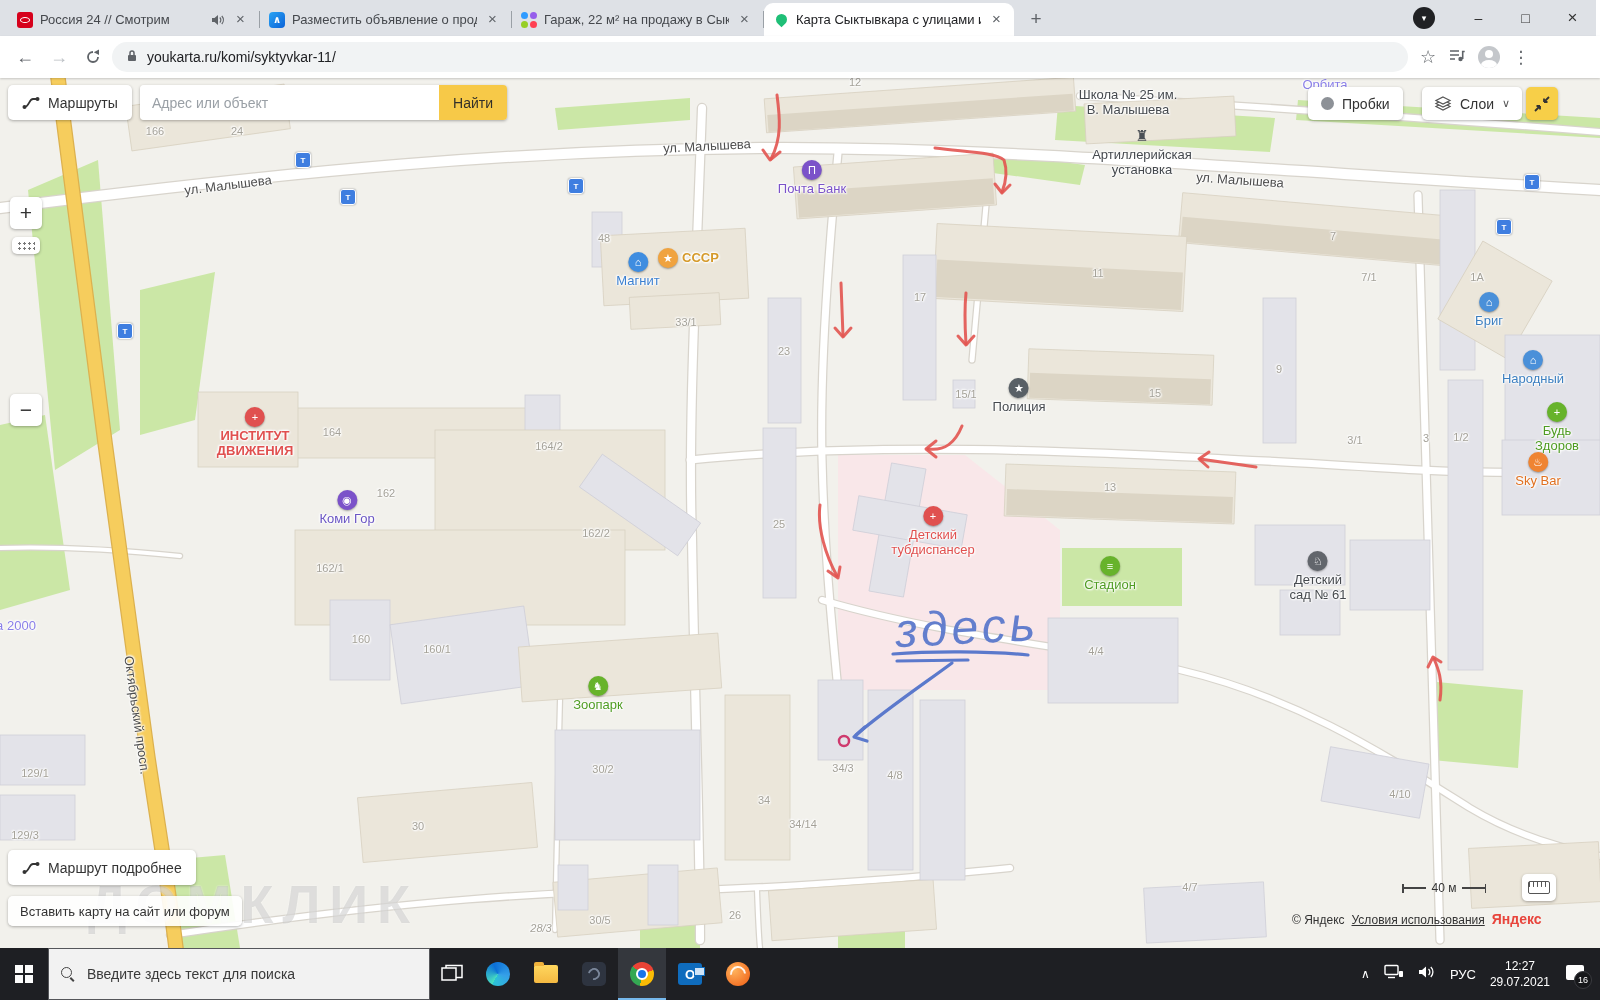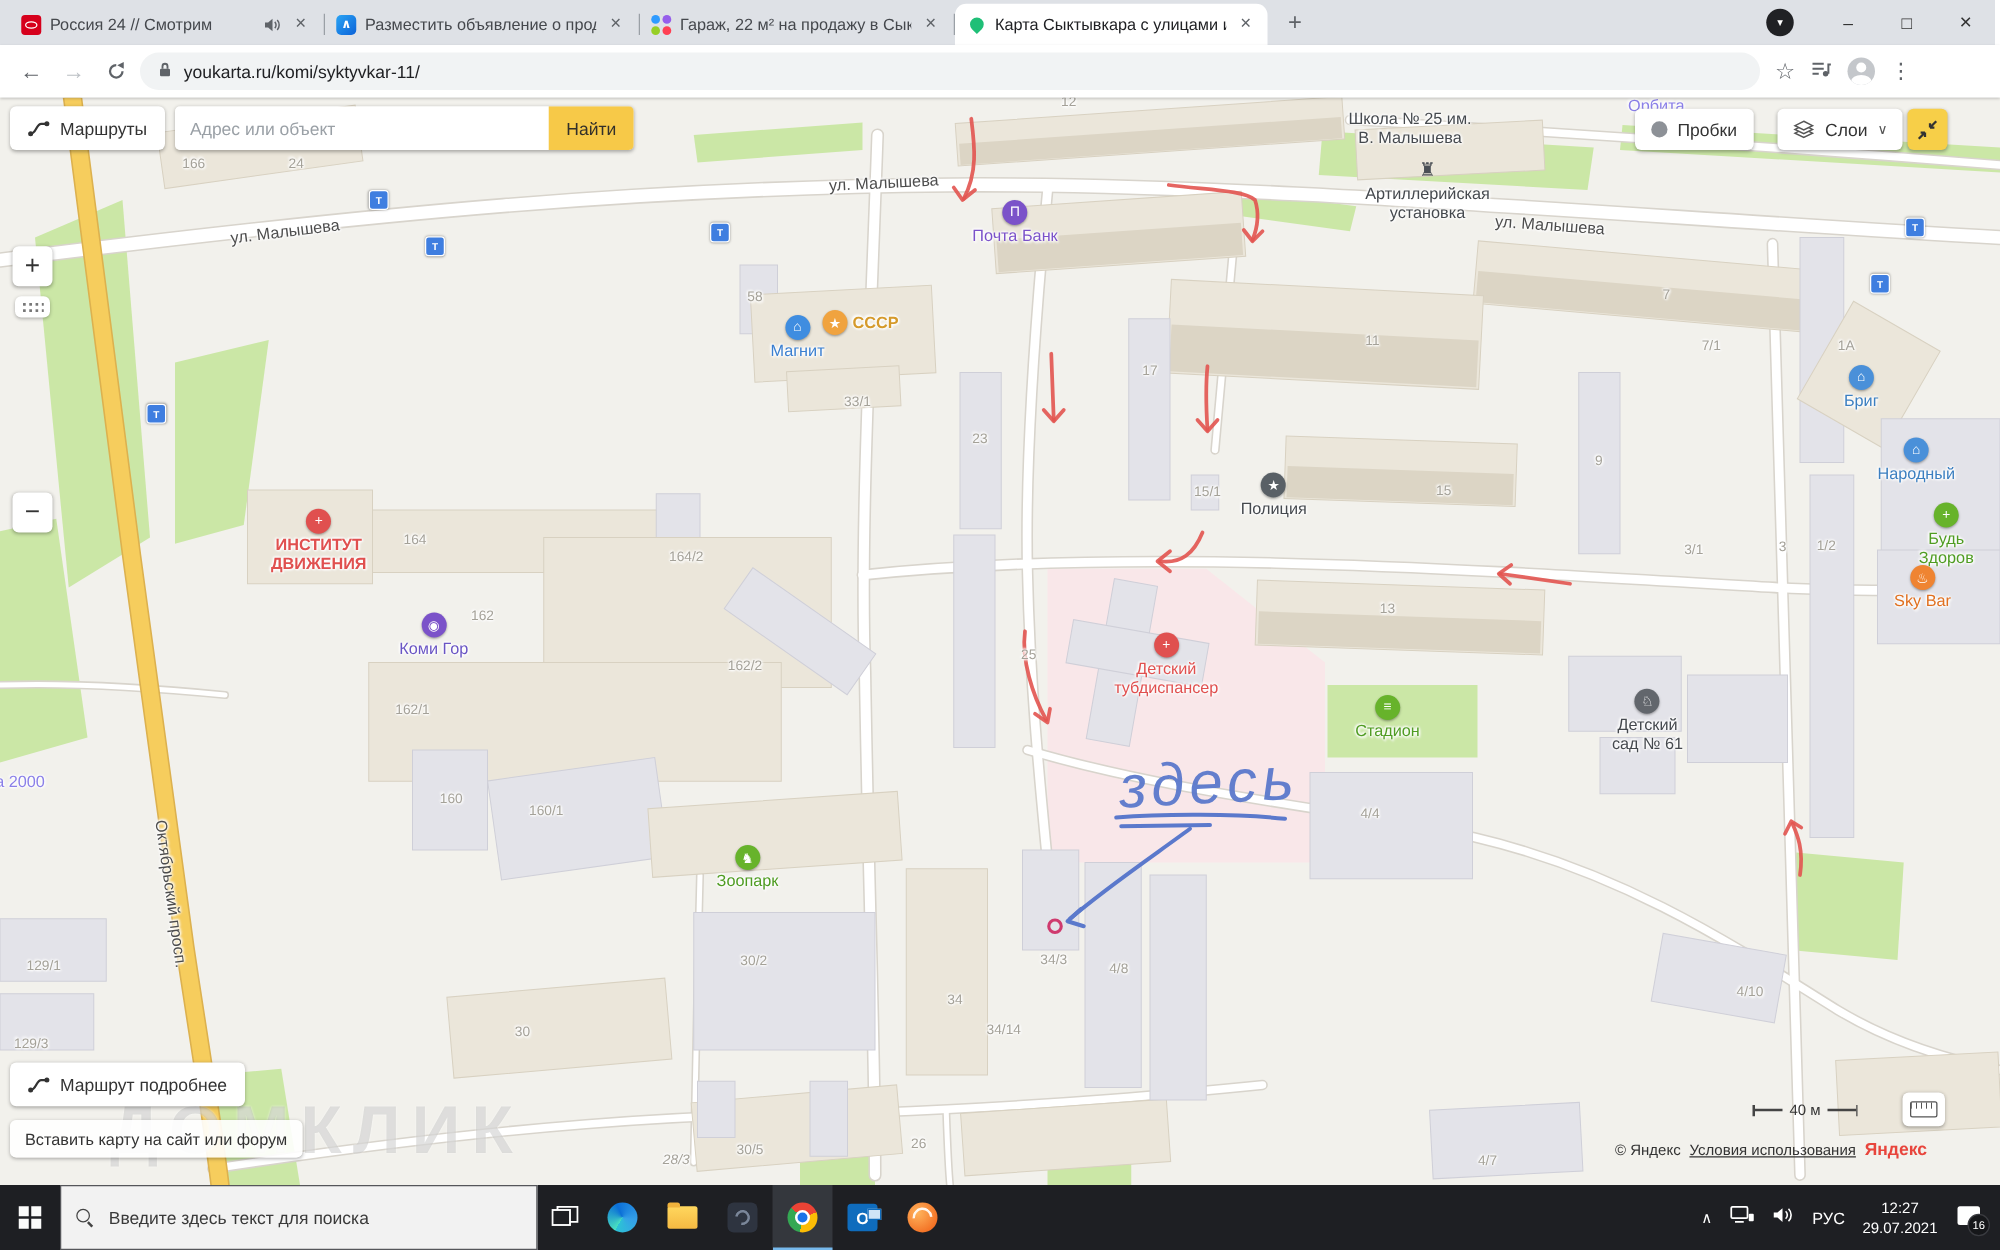--- a/index.html
+++ b/index.html
@@ -343,21 +343,21 @@
     <div id="map-overlay">
         <div class="street-label halo" style="left: 228px; top: 107px; transform: translate(-50%, -50%) rotate(-7deg);">ул. Малышева</div>
         <div class="street-label halo" style="left: 707px; top: 68px; transform: translate(-50%, -50%) rotate(-3deg);">ул. Малышева</div>
         <div class="street-label halo" style="left: 1240px; top: 102px; transform: translate(-50%, -50%) rotate(4deg);">ул. Малышева</div>
         <div class="street-label halo" style="left: 137px; top: 637px; transform: translate(-50%, -50%) rotate(82deg);">Октябрьский просп.</div>
         <div class="street-label halo" style="left: 1325px; top: 6px; transform: translate(-50%, -50%) rotate(0deg); color: rgb(138, 127, 232);">Орбита</div>
         <div class="street-label halo" style="left: 16px; top: 547px; transform: translate(-50%, -50%) rotate(0deg); color: rgb(138, 127, 232);">а 2000</div>
         <div class="bldg-num halo" style="left: 155px; top: 53px;">166</div>
         <div class="bldg-num halo" style="left: 237px; top: 53px;">24</div>
         <div class="bldg-num halo" style="left: 855px; top: 4px;">12</div>
-        <div class="bldg-num halo" style="left: 604px; top: 160px;">58</div>
+        <div class="bldg-num halo" style="left: 604px; top: 160px;">48</div>
         <div class="bldg-num halo" style="left: 686px; top: 244px;">33/1</div>
         <div class="bldg-num halo" style="left: 784px; top: 273px;">23</div>
         <div class="bldg-num halo" style="left: 920px; top: 219px;">17</div>
         <div class="bldg-num halo" style="left: 1098px; top: 195px;">11</div>
         <div class="bldg-num halo" style="left: 1333px; top: 158px;">7</div>
         <div class="bldg-num halo" style="left: 1369px; top: 199px;">7/1</div>
         <div class="bldg-num halo" style="left: 1477px; top: 199px;">1А</div>
         <div class="bldg-num halo" style="left: 966px; top: 316px;">15/1</div>
         <div class="bldg-num halo" style="left: 1155px; top: 315px;">15</div>
         <div class="bldg-num halo" style="left: 1279px; top: 291px;">9</div>
@@ -365,35 +365,35 @@
         <div class="bldg-num halo" style="left: 1426px; top: 360px;">3</div>
         <div class="bldg-num halo" style="left: 1461px; top: 359px;">1/2</div>
         <div class="bldg-num halo" style="left: 1110px; top: 409px;">13</div>
         <div class="bldg-num halo" style="left: 332px; top: 354px;">164</div>
         <div class="bldg-num halo" style="left: 549px; top: 368px;">164/2</div>
         <div class="bldg-num halo" style="left: 386px; top: 415px;">162</div>
         <div class="bldg-num halo" style="left: 596px; top: 455px;">162/2</div>
         <div class="bldg-num halo" style="left: 330px; top: 490px;">162/1</div>
         <div class="bldg-num halo" style="left: 361px; top: 561px;">160</div>
         <div class="bldg-num halo" style="left: 437px; top: 571px;">160/1</div>
-        <div class="bldg-num halo" style="left: 779px; top: 446px; margin-left: 44px;">25</div>
+        <div class="bldg-num halo" style="left: 779px; top: 446px;">25</div>
         <div class="bldg-num halo" style="left: 1096px; top: 573px;">4/4</div>
         <div class="bldg-num halo" style="left: 603px; top: 691px;">30/2</div>
         <div class="bldg-num halo" style="left: 35px; top: 695px;">129/1</div>
         <div class="bldg-num halo" style="left: 25px; top: 757px;">129/3</div>
         <div class="bldg-num halo" style="left: 418px; top: 748px;">30</div>
         <div class="bldg-num halo" style="left: 843px; top: 690px;">34/3</div>
         <div class="bldg-num halo" style="left: 895px; top: 697px;">4/8</div>
         <div class="bldg-num halo" style="left: 744px; top: 722px; margin-left: 20px;">34</div>
         <div class="bldg-num halo" style="left: 803px; top: 746px;">34/14</div>
         <div class="bldg-num halo" style="left: 1400px; top: 716px;">4/10</div>
         <div class="bldg-num halo" style="left: 541px; top: 850px; font-style: italic;">28/3</div>
         <div class="bldg-num halo" style="left: 600px; top: 842px;">30/5</div>
         <div class="bldg-num halo" style="left: 735px; top: 837px;">26</div>
-        <div class="bldg-num halo" style="left: 1190px; top: 851px;">4/7</div>
+        <div class="bldg-num halo" style="left: 1190px; top: 809px;">4/7</div>
         <div class="poi" style="left: 812px; top: 92px; transform: translate(-50%, -10px);">
           <span class="poi-ico" style="background: rgb(123, 82, 201);">П</span>
           <span class="poi-label halo" style="color: rgb(123, 82, 201);">Почта Банк</span>
         </div>
         <div class="poi" style="left: 638px; top: 184px; transform: translate(-50%, -10px);">
           <span class="poi-ico" style="background: rgb(63, 141, 224);">⌂</span>
           <span class="poi-label halo" style="color: rgb(58, 127, 208);">Магнит</span>
         </div>
         <div class="poi" style="left: 668px; top: 180px; flex-direction: row; transform: translate(-10px, -50%);">
           <span class="poi-ico" style="background: rgb(240, 163, 63);">★</span>

